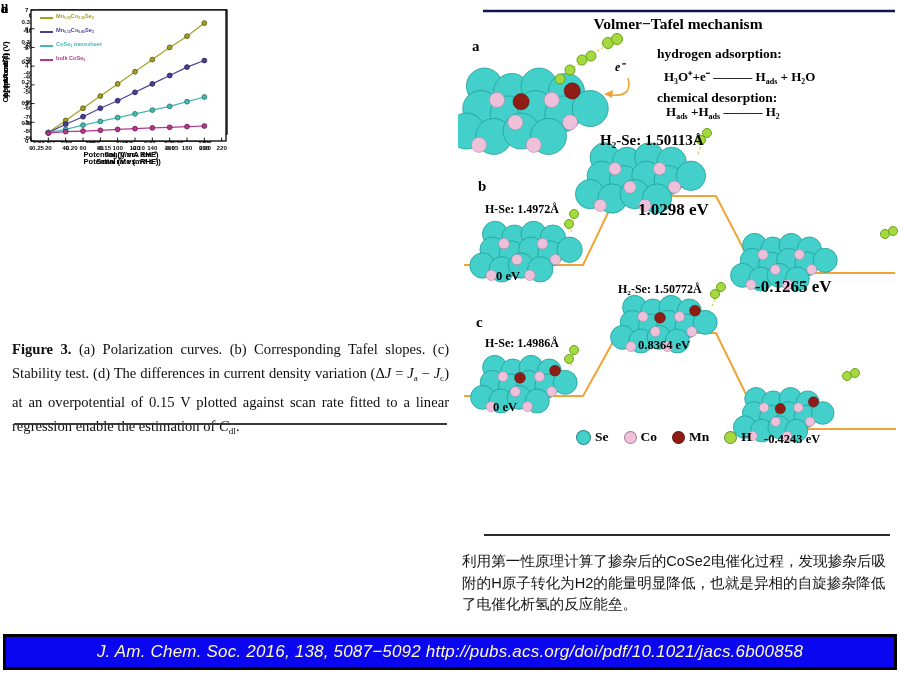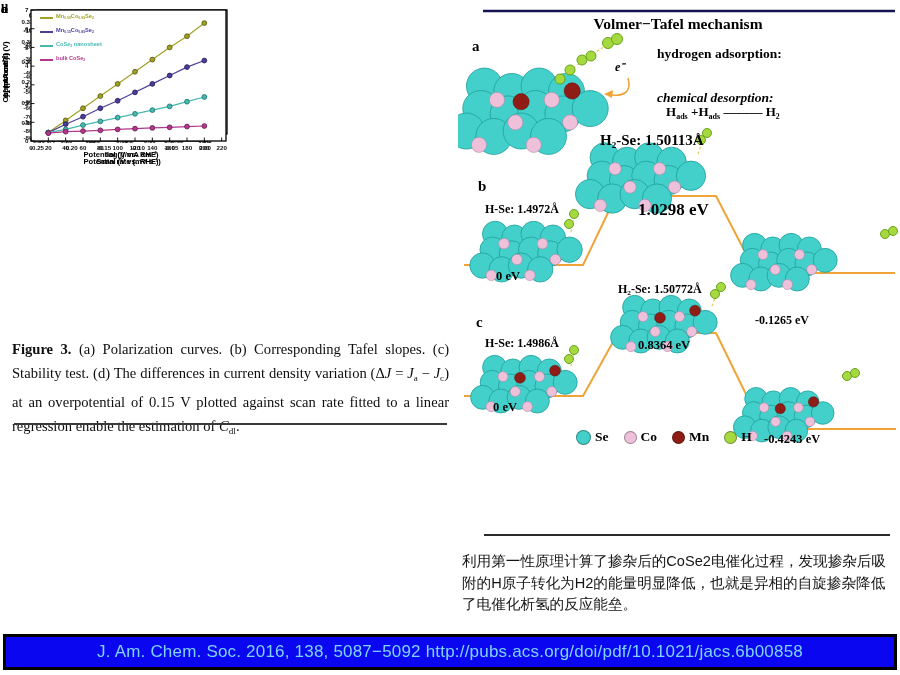--- a/index.html
+++ b/index.html
@@ -23,40 +23,40 @@
   #figure4{position:absolute;left:458px;top:6px;width:442px;height:546px;}
   #f4-svg{position:absolute;left:0;top:0;}
   .rf{position:absolute;font-family:"Liberation Serif",serif;font-weight:bold;color:#000;white-space:nowrap;}
   #f4-title{left:88px;top:9px;width:264px;text-align:center;font-size:15.5px;}
   #f4-la{left:14px;top:32px;font-size:15px;}
   #f4-lb{left:20px;top:172px;font-size:15px;}
   #f4-lc{left:18px;top:308px;font-size:15px;}
   #f4-e{left:157px;top:52px;font-size:12px;font-style:italic;}
   #f4-h1{left:199px;top:40px;font-size:13.5px;}
   #f4-eq1{left:206px;top:61px;font-size:13px;}
-  #f4-h2{left:199px;top:84px;font-size:13.5px;font-style:italic;}
+  #f4-h2{left:199px;top:84px;font-size:13.5px;}
   #f4-eq2{left:208px;top:98px;font-size:13px;}
   #f4-btop{left:142px;top:126px;font-size:15px;}
   #f4-bleft{left:27px;top:196px;font-size:12px;}
   #f4-b0{left:38px;top:263px;font-size:12.5px;}
   #f4-bbar{left:180px;top:194px;font-size:17px;}
-  #f4-bend{left:297px;top:271px;font-size:12px;margin-top:36px;}
+  #f4-bend{left:297px;top:271px;font-size:17px;}
   #f4-ctop{left:160px;top:276px;font-size:12px;}
   #f4-cleft{left:27px;top:330px;font-size:12px;}
   #f4-c0{left:35px;top:394px;font-size:12.5px;}
   #f4-cbar{left:180px;top:332px;font-size:12.5px;}
   #f4-cend{left:306px;top:426px;font-size:12.5px;}
   #atom-legend{position:absolute;left:118px;top:423px;display:flex;gap:15px;align-items:center;}
   .atom-item{display:flex;align-items:center;gap:4px;font-family:"Liberation Serif",serif;font-weight:bold;font-size:13.5px;color:#000;}
   .atom-dot{display:inline-block;border-radius:50%;}
   #fig4-caption{left:14px;top:452px;width:424px;font-size:13.5px;line-height:18px;}
   #fig4-rule{left:26px;top:528px;width:406px;height:2px;background:#2a2a2a;}
   #banner{position:absolute;left:3px;top:634px;width:888px;height:30px;background:#0a06f0;
     border:3px solid #000;display:flex;align-items:center;justify-content:center;}
-  #banner span{color:#7dd3fc;font-size:17px;letter-spacing:0.2px;}
+  #banner span{color:#fef9c3;font-style:italic;font-size:17px;letter-spacing:0.2px;}
 </style>
 </head>
 <body>
 
 <div class="slide">
 
   <div class="plot" id="plot-a">
       <svg width="214" height="161" viewBox="0 0 214 161">
         <rect x="35" y="12" width="172" height="122" fill="#fff" stroke="#000" stroke-width="1.3"></rect>
         <g>
@@ -548,20 +548,21 @@
           <circle cx="322.25" cy="402.7" r="5.1000000000000005" fill="#8f1d15" stroke="#5e0f0a" stroke-width="0.5"></circle>
           <circle cx="355.5" cy="395.9" r="5.1000000000000005" fill="#8f1d15" stroke="#5e0f0a" stroke-width="0.5"></circle>
         </g>
         <circle cx="389" cy="370" r="4.5" fill="#a6d93f" stroke="#67a31c" stroke-width="1"></circle>
         <circle cx="397" cy="367" r="4.5" fill="#a6d93f" stroke="#67a31c" stroke-width="1"></circle>
       </svg>
     <div class="rf" id="f4-title">Volmer−Tafel mechanism</div>
     <div class="rf" id="f4-la">a</div>
     <div class="rf" id="f4-e">e⁻</div>
     <div class="rf" id="f4-h1">hydrogen adsorption:</div>
+    <div class="rf" id="f4-eq1">H₃O⁺+e⁻ ——— H<sub>ads</sub> + H₂O</div>
     <div class="rf" id="f4-h2">chemical desorption:</div>
     <div class="rf" id="f4-eq2">H<sub>ads</sub> +H<sub>ads</sub> ——— H₂</div>
 
     <div class="rf" id="f4-lb">b</div>
     <div class="rf" id="f4-btop">H₂-Se: 1.50113Å</div>
     <div class="rf" id="f4-bleft">H-Se: 1.4972Å</div>
     <div class="rf" id="f4-b0">0 eV</div>
     <div class="rf" id="f4-bbar">1.0298 eV</div>
     <div class="rf" id="f4-bend">-0.1265 eV</div>
 

